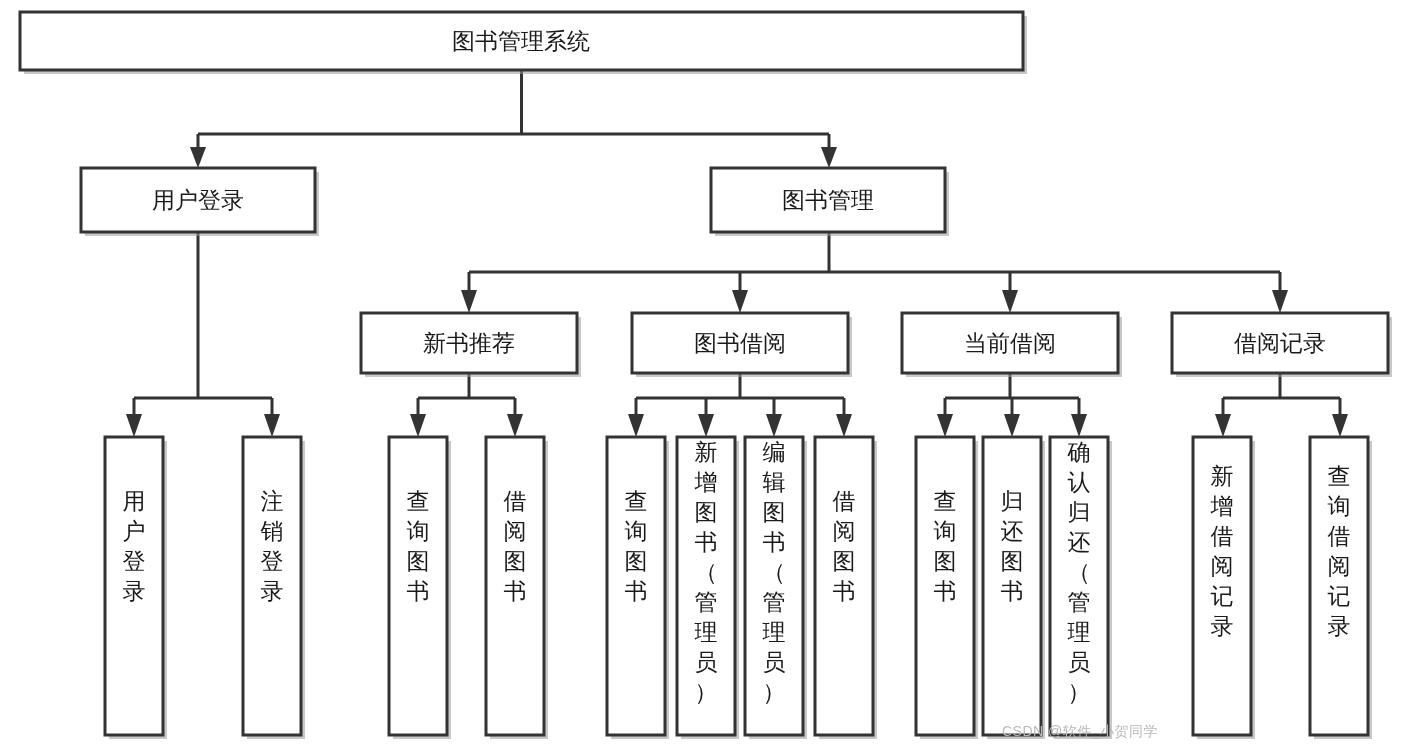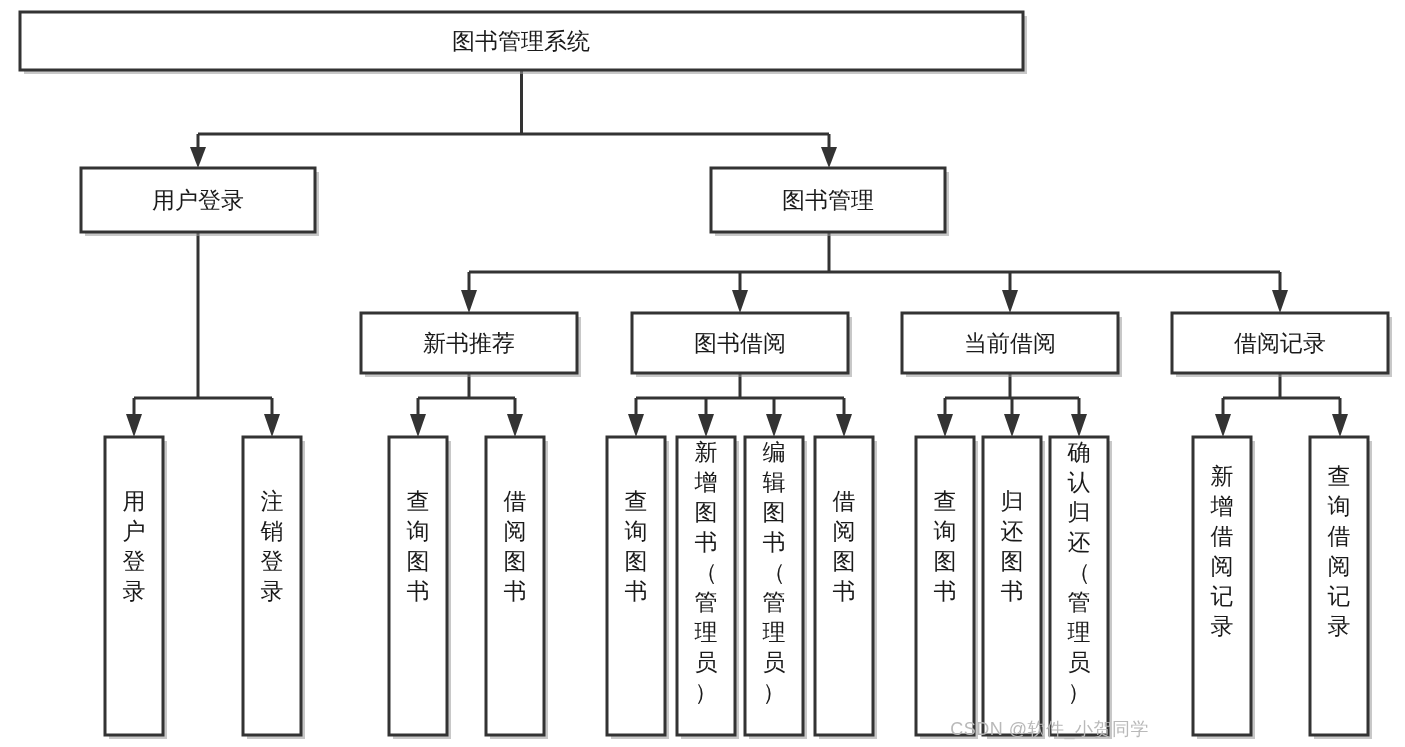--- a/index.html
+++ b/index.html
@@ -51,24 +51,24 @@
     dominant-baseline: middle;
   }
   .node-label-vertical {
     font-family: "Liberation Sans", "DejaVu Sans", sans-serif;
     font-size: 23px;
     fill: #1a1a1a;
     text-anchor: middle;
   }
   .watermark {
     position: absolute;
-    right: 17px;
+    right: 8px;
     bottom: 6px;
     font-family: "Liberation Sans", "DejaVu Sans", sans-serif;
-    font-size: 18px;
+    font-size: 14px;
     color: #b9b9b9;
     white-space: nowrap;
     letter-spacing: 0.5px;
     pointer-events: none;
   }
 </style>
 </head>
 <body>
 
 <div id="diagram-root">

